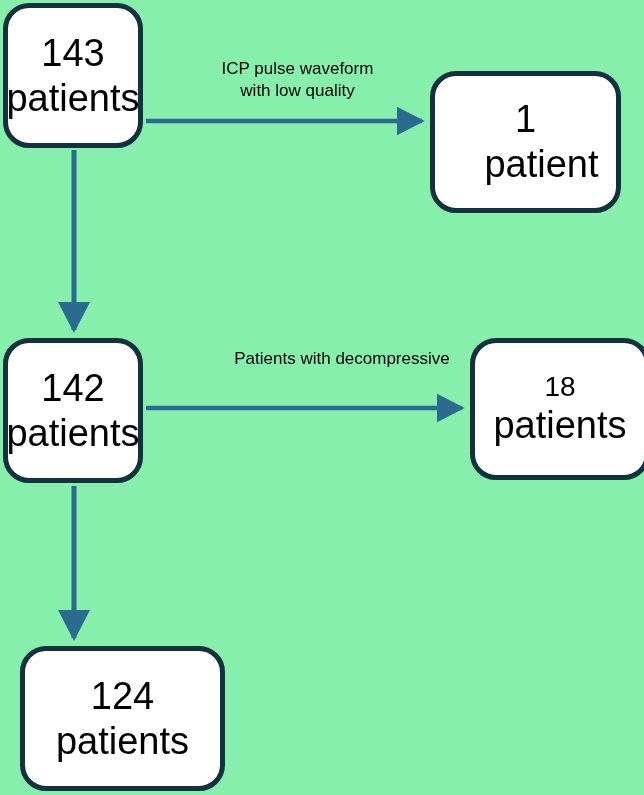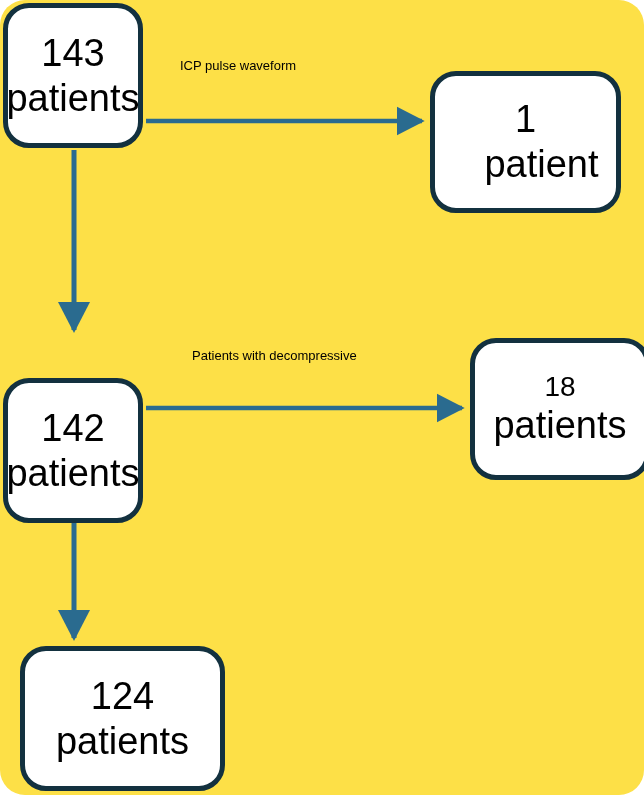--- a/index.html
+++ b/index.html
@@ -7,23 +7,22 @@
     padding: 0;
     background: #ffffff;
   }
   body {
     font-family: "Liberation Sans", sans-serif;
   }
   #canvas {
     position: relative;
     width: 644px;
     height: 795px;
-    background: #fde047;
+    background: #86efac;
     overflow: hidden;
-    border-radius: 25px;
   }
   .node {
     position: absolute;
     box-sizing: border-box;
     background: #ffffff;
     border: 5px solid #13313f;
     border-radius: 26px;
     display: flex;
     flex-direction: column;
     align-items: center;
@@ -33,21 +32,21 @@
   .node .line1,
   .node .line2 {
     color: #000000;
     font-weight: 400;
     line-height: 1.18;
     text-align: center;
     white-space: nowrap;
   }
   .node-143 { left: 3px;   top: 3px;   width: 140px; height: 145px; }
   .node-1   { left: 430px; top: 71px;  width: 191px; height: 142px; }
-  .node-142 { left: 3px;   top: 338px; width: 140px; height: 145px; margin-top: 40px; }
+  .node-142 { left: 3px;   top: 338px; width: 140px; height: 145px; }
   .node-18  { left: 470px; top: 338px; width: 180px; height: 142px; }
   .node-124 { left: 20px;   top: 646px; width: 205px; height: 145px; }
 
   .node-143 .line1 { font-size: 38px; }
   .node-143 .line2 { font-size: 38px; }
   .node-1   .line1 { font-size: 38px; }
   .node-1   .line2 { font-size: 38px; margin-left: 32px; }
   .node-142 .line1 { font-size: 38px; }
   .node-142 .line2 { font-size: 38px; }
   .node-18  .line1 { font-size: 28px; }
@@ -60,23 +59,23 @@
     left: 0;
     top: 0;
     width: 644px;
     height: 795px;
     z-index: 1;
     overflow: visible;
   }
   .edge-label {
     position: absolute;
     z-index: 2;
-    text-align: left;
+    text-align: center;
     color: #000000;
-    font-size: 13px;
+    font-size: 17px;
     line-height: 1.28;
     font-weight: 400;
     white-space: nowrap;
   }
   .edge-label-1 { left: 180px; top: 58px;  width: 235px; }
   .edge-label-2 { left: 192px; top: 348px; width: 300px; }
 </style>
 </head>
 <body>
 
@@ -118,19 +117,20 @@
     <div class="line2">patients</div>
   </div>
 
   <div class="node node-124">
     <div class="line1">124</div>
     <div class="line2">patients</div>
   </div>
 
   <div class="edge-label edge-label-1">
     <div>ICP pulse waveform</div>
+    <div>with low quality</div>
   </div>
 
   <div class="edge-label edge-label-2">
     <div>Patients with decompressive</div>
   </div>
 
 </div>
 
 </body></html>

